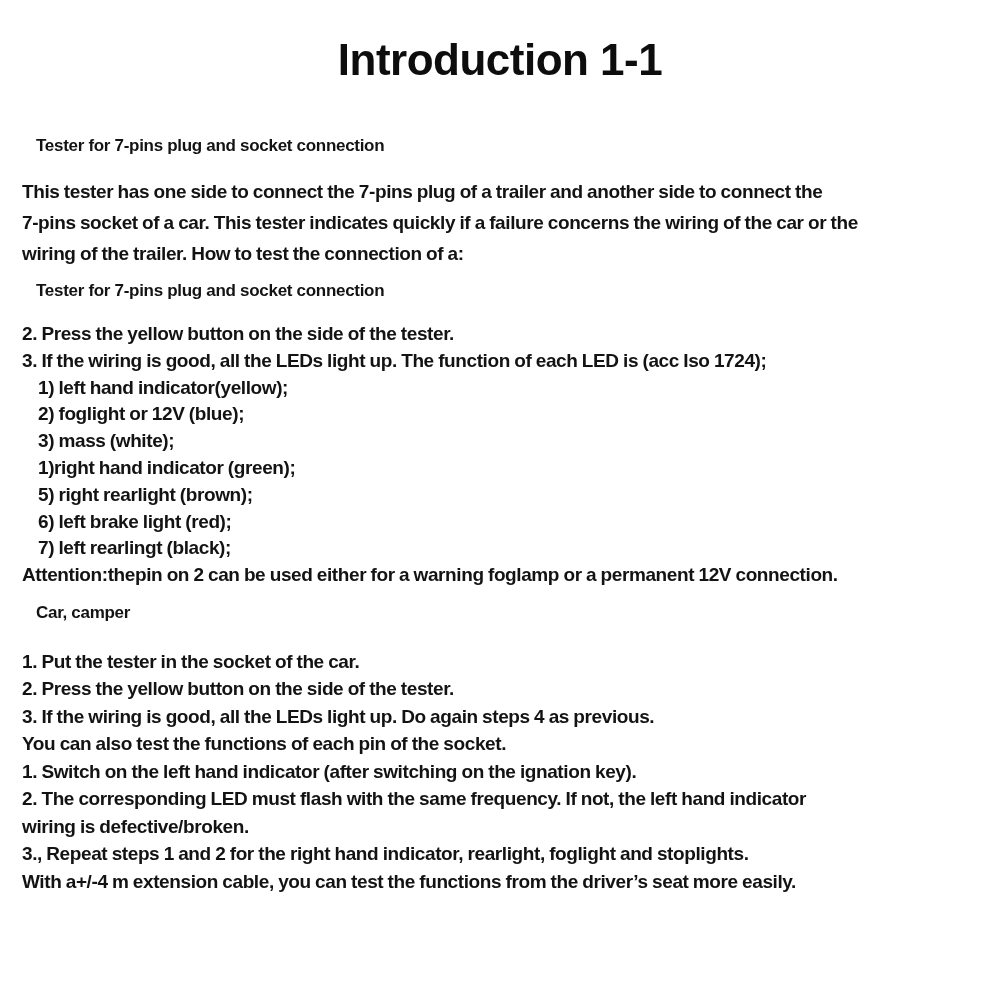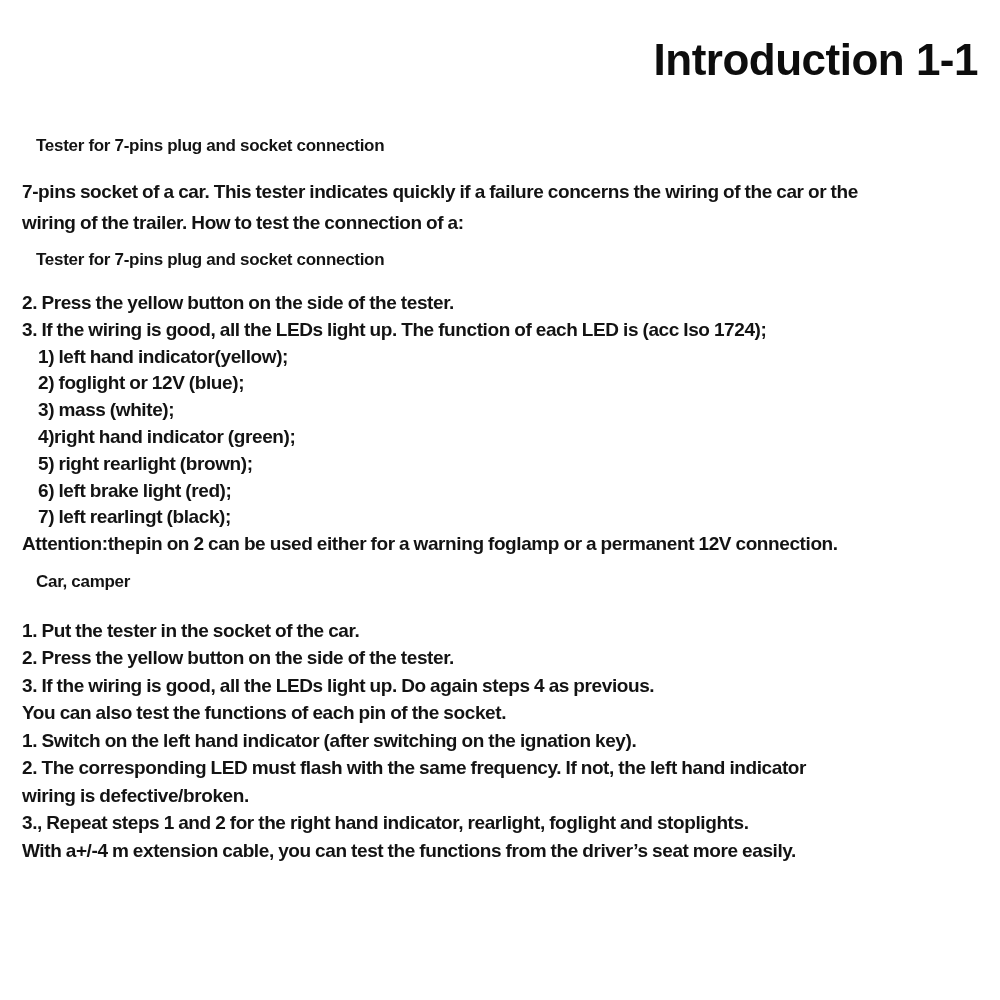--- a/index.html
+++ b/index.html
@@ -14,21 +14,21 @@
     width: 1000px;
     height: 1000px;
     box-sizing: border-box;
     padding: 0 22px;
     font-family: "Liberation Sans", sans-serif;
     font-weight: 700;
     color: #131313;
   }
   .doc-title {
     margin: 34px 0 0 0;
-    text-align: right;
+    text-align: center;
     font-size: 44px;
     line-height: 52px;
     letter-spacing: -0.5px;
     color: #0d0d0d;
   }
   .doc-heading {
     margin: 14px;
     font-size: 17px;
     line-height: 32px;
     letter-spacing: -0.3px;
@@ -53,33 +53,34 @@
 </style>
 </head>
 <body>
 
 <div class="doc">
   <h1 class="doc-title">Introduction 1-1</h1>
   <div id="document-body">
       <section class="doc-section section-0">
         <h2 class="doc-heading">Tester for 7-pins plug and socket connection</h2>
         <div class="doc-lines">
+          <div class="doc-line">This tester has one side to connect the 7-pins plug of a trailer and another side to connect the</div>
           <div class="doc-line">7-pins socket of a car. This tester indicates quickly if a failure concerns the wiring of the car or the</div>
           <div class="doc-line">wiring of the trailer. How to test the connection of a:</div>
         </div>
       </section>
       <section class="doc-section section-1">
         <h2 class="doc-heading">Tester for 7-pins plug and socket connection</h2>
         <div class="doc-lines">
           <div class="doc-line">2. Press the yellow button on the side of the tester.</div>
           <div class="doc-line">3. If the wiring is good, all the LEDs light up. The function of each LED is (acc Iso 1724);</div>
           <div class="doc-line indent">1) left hand indicator(yellow);</div>
           <div class="doc-line indent">2) foglight or 12V (blue);</div>
           <div class="doc-line indent">3) mass (white);</div>
-          <div class="doc-line indent">4)right hand indicator (green);</div>
+          <div class="doc-line indent">1)right hand indicator (green);</div>
           <div class="doc-line indent">5) right rearlight (brown);</div>
           <div class="doc-line indent">6) left brake light (red);</div>
           <div class="doc-line indent">7) left rearlingt (black);</div>
           <div class="doc-line">Attention:thepin on 2 can be used either for a warning foglamp or a permanent 12V connection.</div>
         </div>
       </section>
       <section class="doc-section section-2">
         <h2 class="doc-heading">Car, camper</h2>
         <div class="doc-lines">
           <div class="doc-line">1. Put the tester in the socket of the car.</div>

